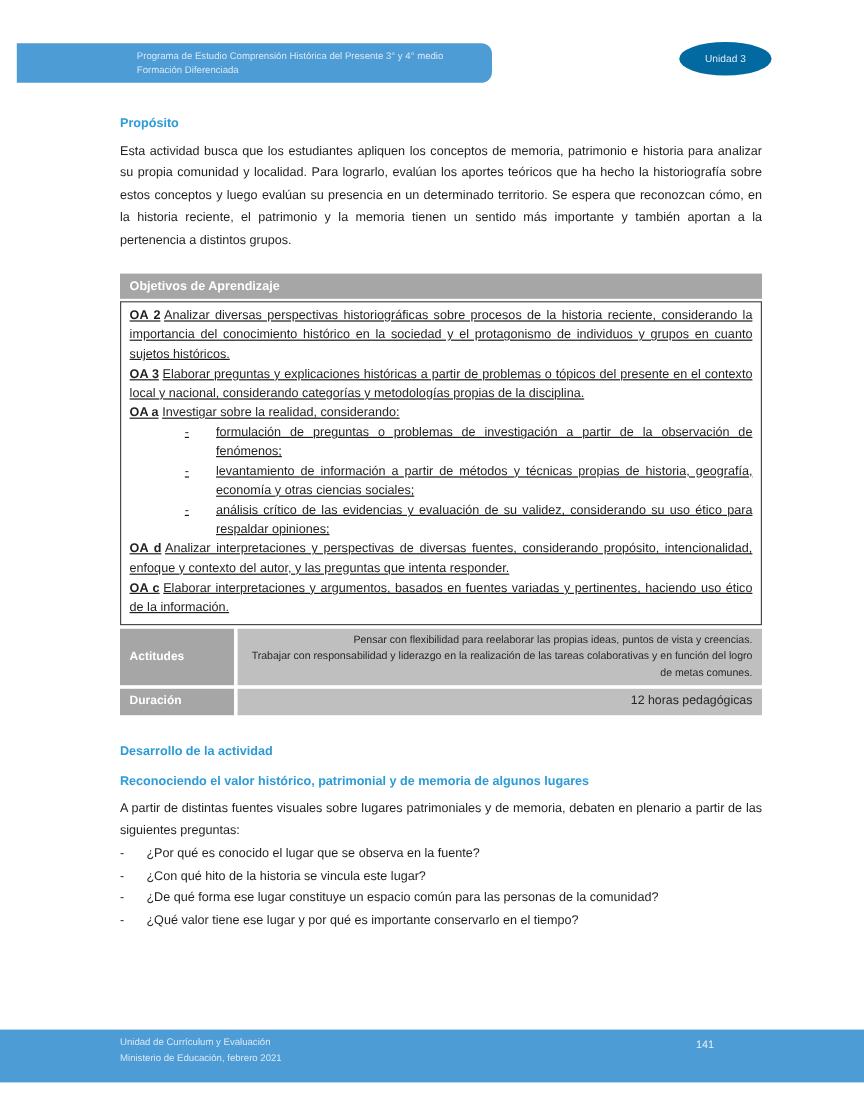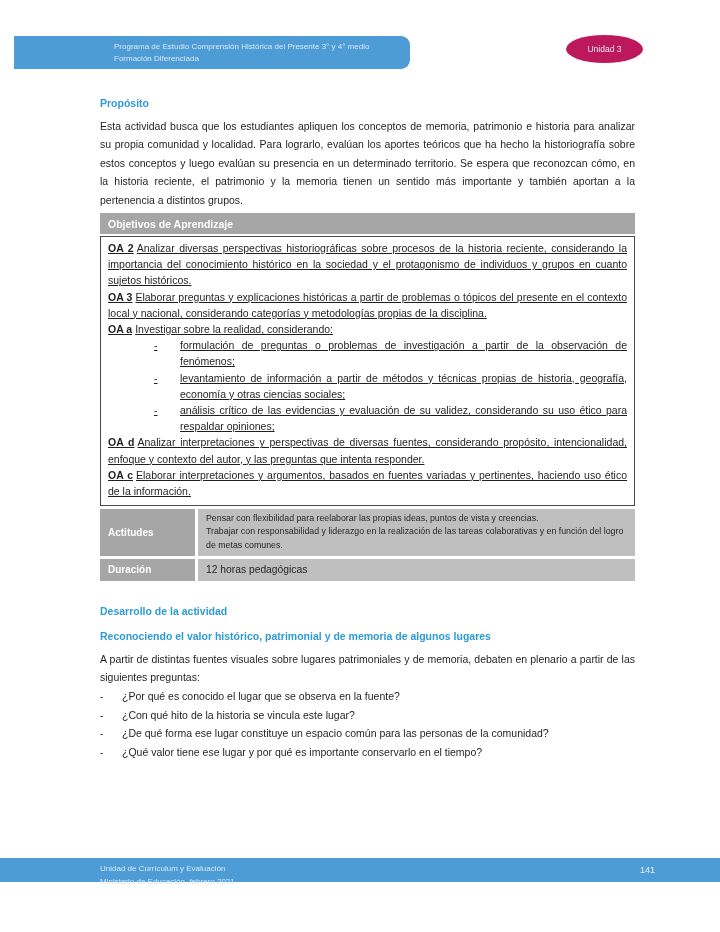--- a/index.html
+++ b/index.html
@@ -8,60 +8,60 @@
     font-family:"Liberation Sans", sans-serif; color:#1f1f1f; overflow:hidden;
   }
   
   .header-band {
     position:absolute; left:14px; top:36px; width:396px; height:33px;
     background:#4D9CD5; border-radius:0 9px 9px 0; box-sizing:border-box;
     padding:5px 12px 0 100px; color:#D9E8F5; font-size:8px; line-height:11.5px;
   }
   .unit-badge {
     position:absolute; left:566px; top:35px; width:77px; height:28px;
-    background:#be185d; border-radius:50%; color:#DCE9F5; font-size:8.5px;
+    background:#0369a1; border-radius:50%; color:#DCE9F5; font-size:8.5px;
     display:flex; align-items:center; justify-content:center;
   }
   .content { position:absolute; left:100px; top:83px; width:535px; }
   .activity-title {
     color:#2D9BD5; font-weight:bold; font-size:12.5px; margin:0;
     white-space:nowrap; letter-spacing:-0.1px;
   }
   .section-heading { color:#2D9BD5; font-weight:bold; font-size:10.5px; margin:14px 0 0 0; }
   .body-text { font-size:10.5px; line-height:18.4px; text-align:justify; margin:8px 0 0 0; }
   
-  .objectives { margin-top:4px; }
+  .objectives { margin-top:19px; }
   .tbl-header { background:#A6A6A6; color:#ffffff; font-weight:bold; font-size:10.5px; padding:5px 8px 4px 8px; }
   .tbl-body {
     border:1px solid #4a4a4a; margin-top:2px; padding:3px 7px 6px 7px;
     font-size:10.5px; line-height:16.2px; text-align:justify; background:#ffffff;text-decoration:underline;
   }
   .oa-item { margin:0; }
   .oa-item b { margin-right:3px; }
   .sub-item { display:flex; }
   .sub-item .dash { flex:0 0 26px; margin-left:46px; }
   .sub-item .sub-text { flex:1; text-align:justify; }
   .grid-row { display:grid; grid-template-columns:95px 1fr; gap:3px; margin-top:3px; }
   .cell-label {
     background:#A6A6A6; color:#ffffff; font-weight:bold; font-size:10px;
     display:flex; align-items:center; padding-left:8px;
   }
-  .cell-value { background:#BFBFBF; color:#262626; font-size:8.8px; line-height:13.2px; padding:3px 8px 4px 8px; }
+  .cell-value { background:#BFBFBF; color:#262626; font-size:8.8px; line-height:13.2px; padding:3px 8px 4px 8px;text-align:right; }
   .cell-value.duracion { font-size:10.3px; line-height:14px; padding:4px 8px; }
   
   .dev-heading { margin-top:24px; }
   .dev-subheading { margin-top:13px; }
   .q-list { margin-top:0; }
   .q-item { display:flex; font-size:10.5px; line-height:18.8px; }
   .q-item .dash { flex:0 0 22px; }
   .q-item .q-text { flex:1; }
   
-  .footer-band { position:absolute; left:0; top:858px; width:720px; height:24px; background:#4D9CD5;text-decoration:underline; }
+  .footer-band { position:absolute; left:0; top:858px; width:720px; height:44px; background:#4D9CD5;text-decoration:underline; }
   .footer-text { position:absolute; left:100px; top:5px; font-size:8px; line-height:12.5px; color:#D9E8F5; }
-  .page-number { position:absolute; left:640px; top:7px; font-size:9px; color:#E8F1F8; }
+  .page-number { position:absolute; left:580px; top:7px; font-size:9px; color:#E8F1F8; }
 </style>
 </head>
 <body>
 
 <div class="page">
 
   <div class="header-band">
     <div>Programa de Estudio Comprensión Histórica del Presente 3° y 4° medio</div>
     <div>Formación Diferenciada</div>
   </div>

